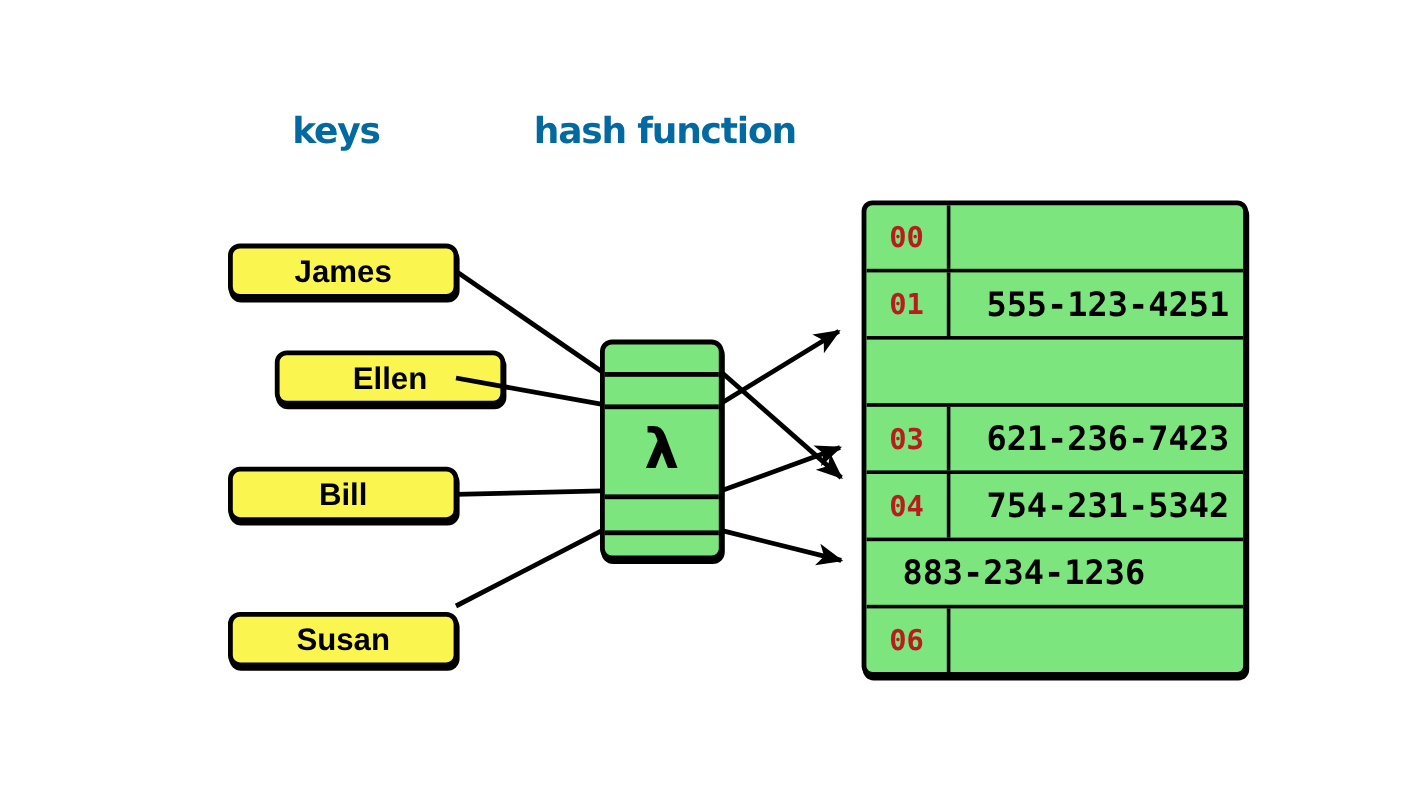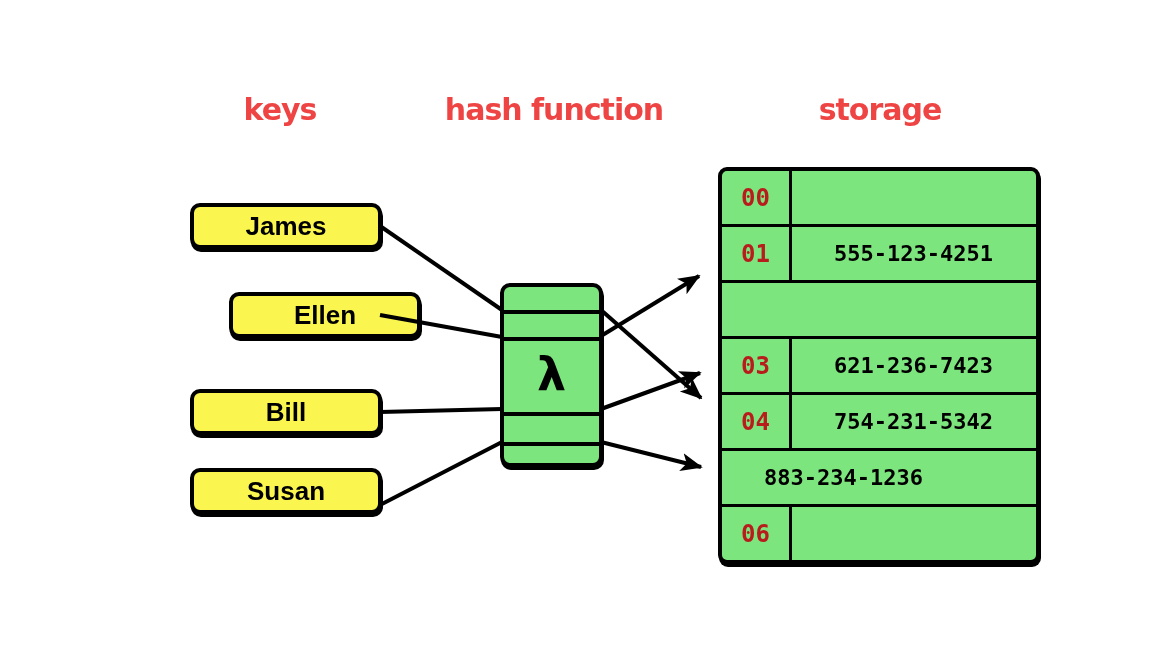--- a/index.html
+++ b/index.html
@@ -7,39 +7,39 @@
     position:relative;
     width:1168px;height:662px;
     background:var(--bg,#fff);
     font-family:"DejaVu Sans",sans-serif;
     overflow:hidden;
   }
   
   .hdr{
     position:absolute;top:92px;height:36px;line-height:36px;
     text-align:center;font-weight:bold;font-size:30px;letter-spacing:-1px;
-    color:#ef4444;font-family:"DejaVu Sans",sans-serif;
+    color:#0369a1;font-family:"DejaVu Sans",sans-serif;
   }
   #hdr-keys{left:184px;width:192px;}
   #hdr-hash{left:444px;width:220px;}
   #hdr-storage{left:770px;width:220px;}
 
   
   .key{
     position:absolute;left:190px;width:192px;height:46px;
     box-sizing:border-box;border:4px solid var(--stroke,#000);border-radius:10px;
     background:var(--key-fill,#FAF64F);
     display:flex;align-items:center;justify-content:center;
     font-family:Liberation Sans, sans-serif;font-weight:bold;font-size:26px;color:#000;
     box-shadow:1px 3px 0 var(--stroke,#000);
   }
   #key-james{top:203px;}
   #key-ellen{top:292px;margin-left:39px;}
   #key-bill{top:389px;}
-  #key-susan{top:468px;}
+  #key-susan{top:510px;}
 
   
   .hashbox{
     position:absolute;left:500px;top:283px;width:103px;height:184px;
     box-sizing:border-box;border:4px solid var(--stroke,#000);border-radius:10px;
     background:var(--cell-fill,#7DE57D);
     box-shadow:1px 3px 0 var(--stroke,#000);
   }
   .hashbox .divider{
     position:absolute;left:0;width:100%;height:4px;background:var(--stroke,#000);
@@ -60,37 +60,36 @@
     box-shadow:1px 3px 0 var(--stroke,#000);
   }
   .srow{flex:1;display:flex;border-bottom:3px solid var(--stroke,#000);}
   .srow:last-child{border-bottom:none;justify-content:flex-end;}
   .sidx{
     width:67px;border-right:3px solid var(--stroke,#000);
     display:flex;align-items:center;justify-content:center;
     font-family:"DejaVu Sans Mono",monospace;font-weight:bold;font-size:24px;color:#b91c1c;
   }
   .sval{
-    flex:1;display:flex;align-items:center;padding-left:42px;
-    font-family:"DejaVu Sans Mono",monospace;font-weight:bold;font-size:22px;color:#000;
+    flex:1;display:flex;align-items:center;padding-left:30px;
+    font-family:"DejaVu Sans Mono",monospace;font-weight:bold;font-size:28px;color:#000;
   }
 
   
   svg.wires{position:absolute;left:0;top:0;pointer-events:none;}
   svg.wires line{stroke:var(--stroke,#000);stroke-width:4;}
   svg.wires .ah{fill:var(--stroke,#000);}
 </style>
 </head>
 <body>
 
 <div class="canvas">
 
   <div class="hdr" id="hdr-keys">keys</div>
   <div class="hdr" id="hdr-hash">hash function</div>
-  <div class="hdr" id="hdr-storage">storage</div>
 
   <div class="key" id="key-james">
     <span>James</span>
   </div>
   <div class="key" id="key-ellen">
     <span>Ellen</span>
   </div>
   <div class="key" id="key-bill">
     <span>Bill</span>
   </div>

